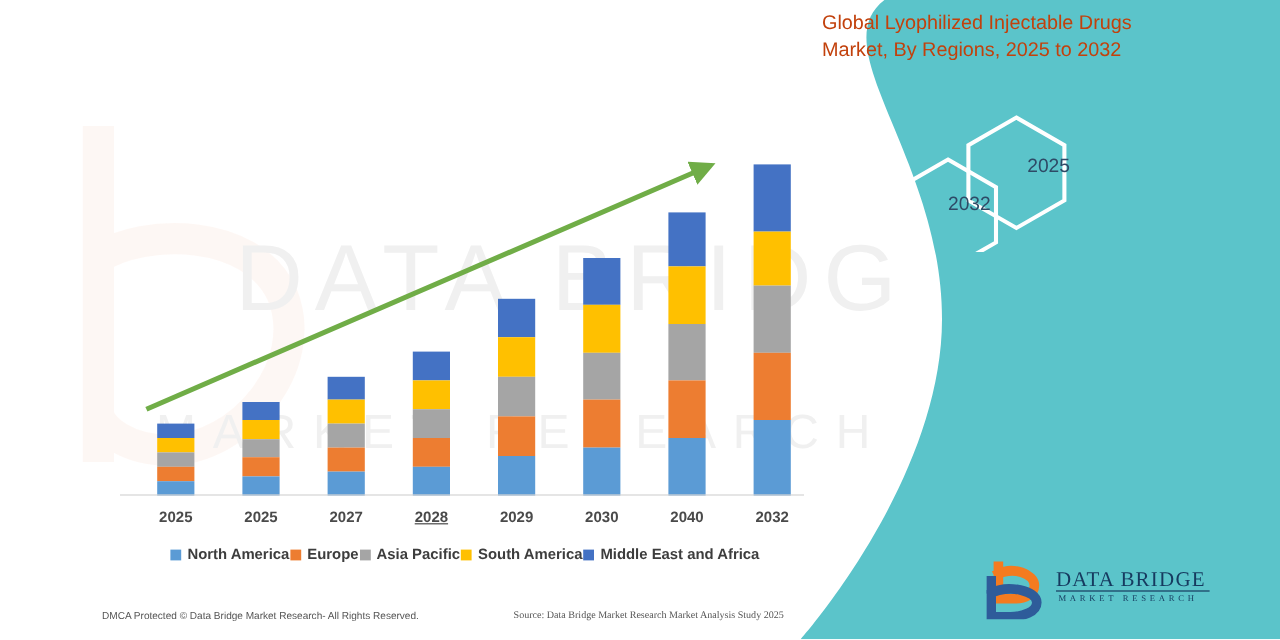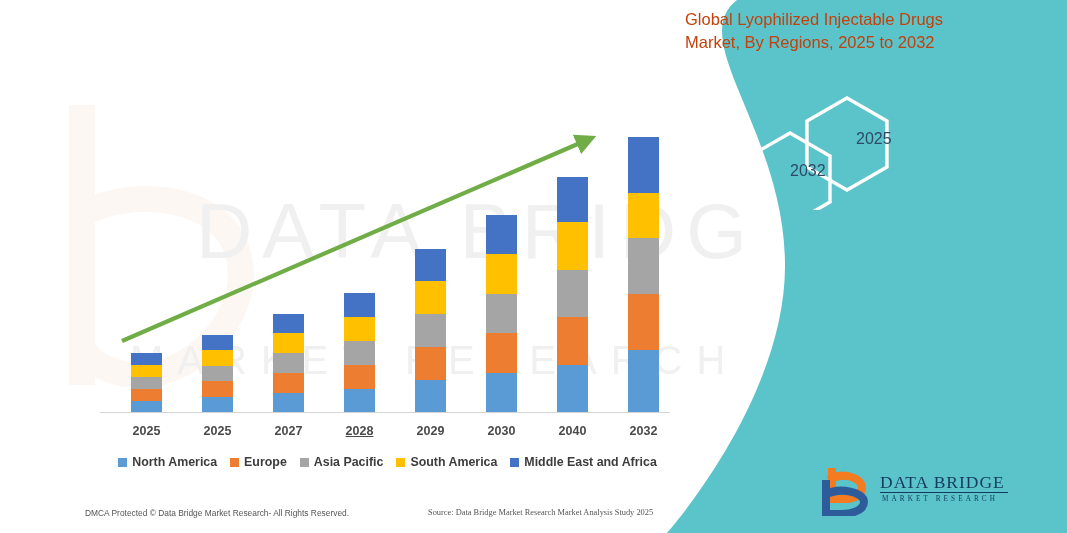--- a/index.html
+++ b/index.html
@@ -53,21 +53,21 @@
   .xlabel{
     position:absolute; top:424px; width:60px; text-align:center;
     font-size:12.5px; font-weight:bold; color:#4a4a4a;
   }
 
   #arrow{ position:absolute; left:100px; top:120px; pointer-events:none; }
 
   
   #legend{
     position:absolute; left:100px; top:455px; width:575px;
-    display:flex; justify-content:center; align-items:center; gap:13px;
+    display:flex; justify-content:center; align-items:center; gap:1px;
   }
   .leg-item{ display:flex; align-items:center; gap:5px; }
   .leg-swatch{ width:9px; height:9px; display:inline-block; }
   .leg-label{ font-size:12.4px; font-weight:bold; color:#3d3d3d; white-space:nowrap; }
 
   
   #footer-left{
     position:absolute; left:85px; top:508px;
     font-family:Liberation Sans, sans-serif;
     font-size:8.4px; color:#555; white-space:nowrap;

